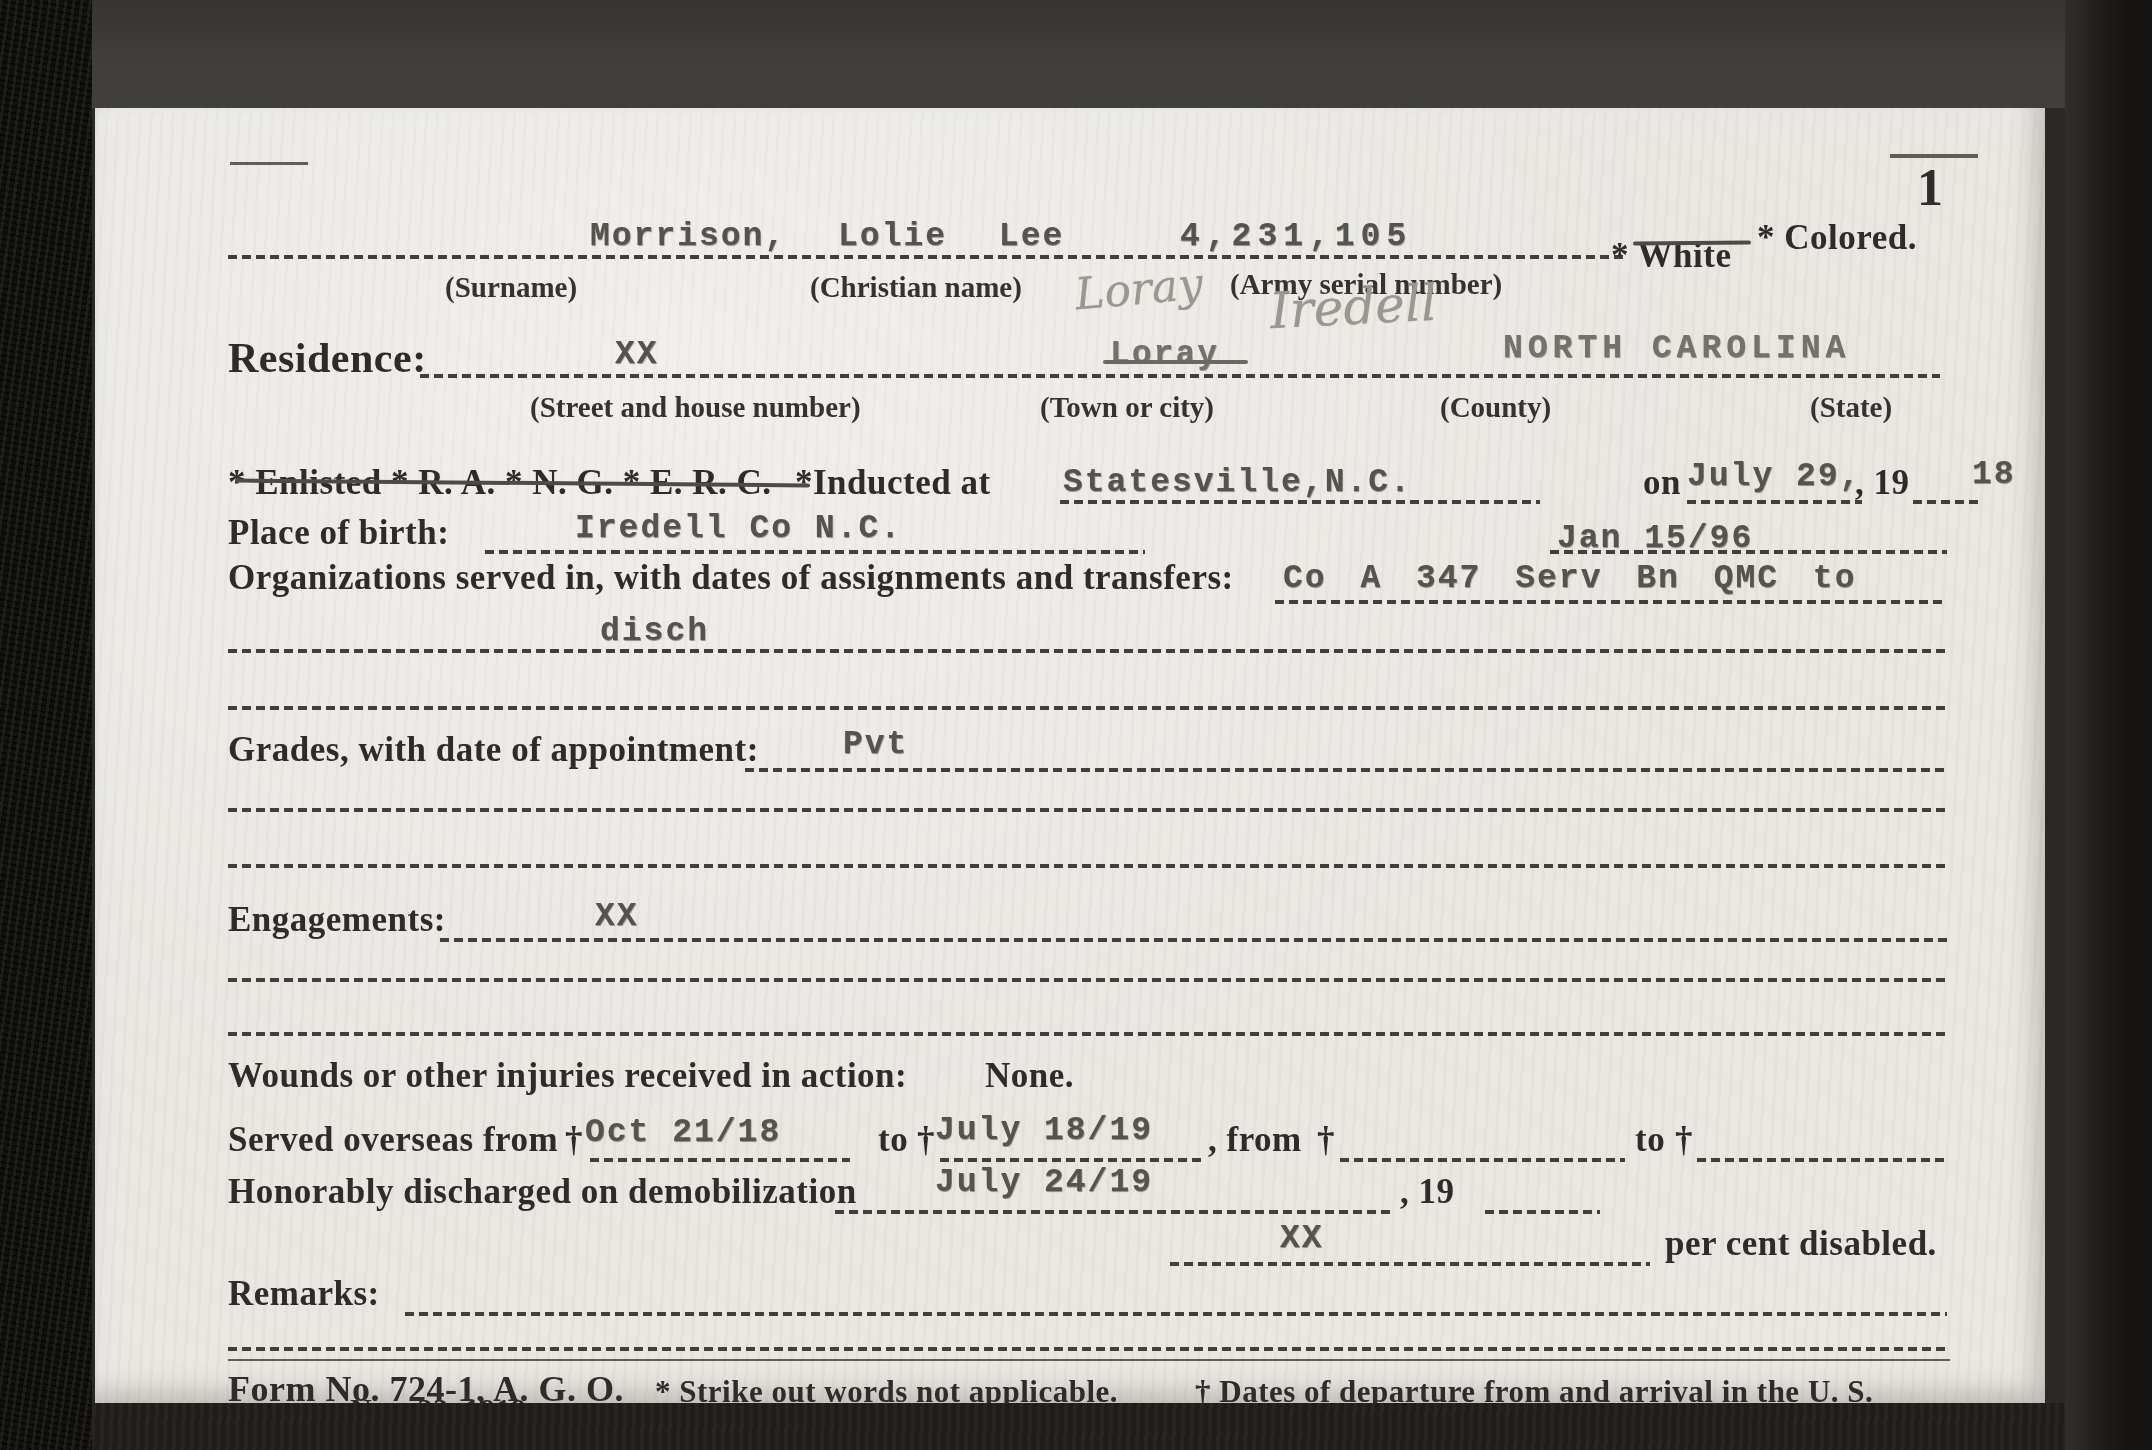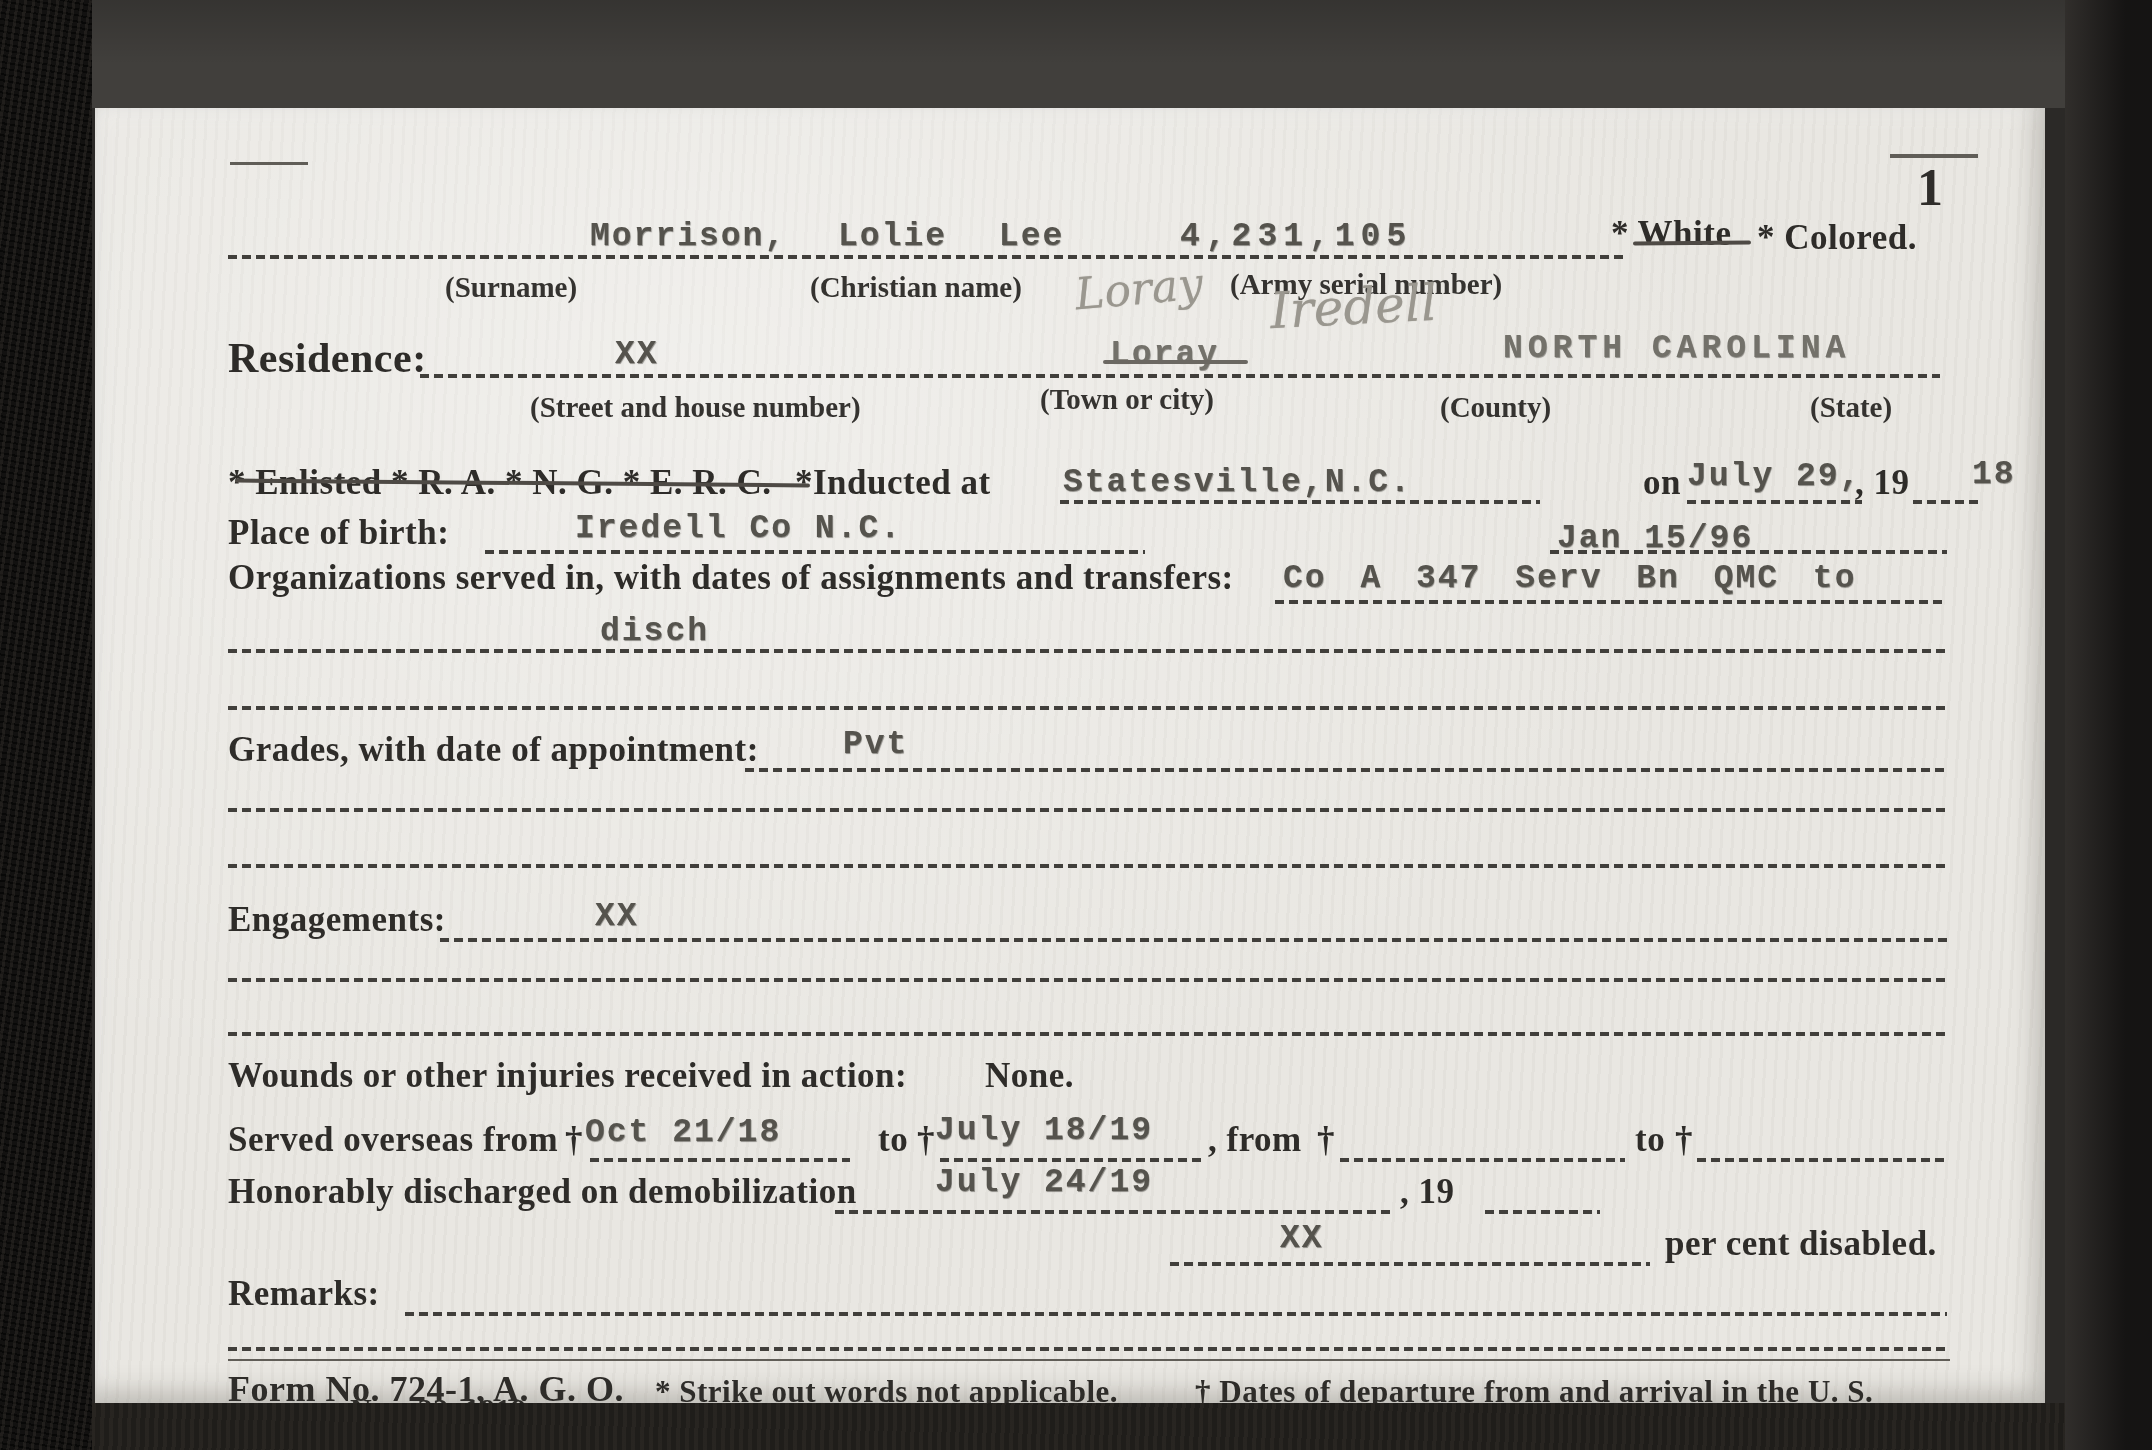--- a/index.html
+++ b/index.html
@@ -49,38 +49,38 @@
 
   <div class="card">
 
     <div class="solid" style="left:135px;top:54px;width:78px;height:3px"></div>
     <div class="solid" style="left:1795px;top:46px;width:88px;height:4px"></div>
     <div class="digit" style="left:1822px;top:50px">1</div>
 
     <div class="rule" style="left:133px;top:147px;width:1395px"></div>
     <div class="t" style="left:495px;top:110px;word-spacing:30px">Morrison, Lolie Lee</div>
     <div class="t" style="left:1085px;top:110px;letter-spacing:6px">4,231,105</div>
-    <div class="p" style="left:1516px;top:106px">* White</div>
+    <div class="p" style="left:1516px;top:128px">* White</div>
     <div class="strike" style="left:1538px;top:133px;width:118px;transform:rotate(-.5deg)"></div>
     <div class="p" style="left:1662px;top:110px">* Colored.</div>
     <div class="cap" style="left:350px;top:163px">(Surname)</div>
     <div class="cap" style="left:715px;top:163px">(Christian name)</div>
     <div class="cap" style="left:1135px;top:160px">(Army serial number)</div>
 
     <div class="w" style="left:980px;top:155px;font-size:44px;transform:rotate(-5deg)">Loray</div>
     <div class="w" style="left:1175px;top:170px;font-size:50px;transform:rotate(-3deg)">Iredell</div>
 
     <div class="p big" style="left:133px;top:226px">Residence:</div>
     <div class="rule" style="left:325px;top:266px;width:1520px"></div>
     <div class="t" style="left:520px;top:228px">XX</div>
     <div class="t faded" style="left:1015px;top:228px">Loray</div>
     <div class="strike" style="left:1008px;top:252px;width:145px;background:#6b6862"></div>
     <div class="t faded" style="left:1408px;top:222px;letter-spacing:5px">NORTH CAROLINA</div>
     <div class="cap" style="left:435px;top:283px">(Street and house number)</div>
-    <div class="cap" style="left:945px;top:275px">(Town or city)</div>
+    <div class="cap" style="left:945px;top:283px">(Town or city)</div>
     <div class="cap" style="left:1345px;top:283px">(County)</div>
     <div class="cap" style="left:1715px;top:283px">(State)</div>
 
     <div class="p" style="left:133px;top:355px">* Enlisted * R. A. * N. G. * E. R. C.</div>
     <div class="strike" style="left:140px;top:373px;width:575px;transform:rotate(.5deg)"></div>
     <div class="p" style="left:700px;top:355px">*Inducted at</div>
     <div class="rule" style="left:965px;top:392px;width:480px"></div>
     <div class="t" style="left:968px;top:356px">Statesville,N.C.</div>
     <div class="p" style="left:1548px;top:355px">on</div>
     <div class="rule" style="left:1592px;top:392px;width:175px"></div>

